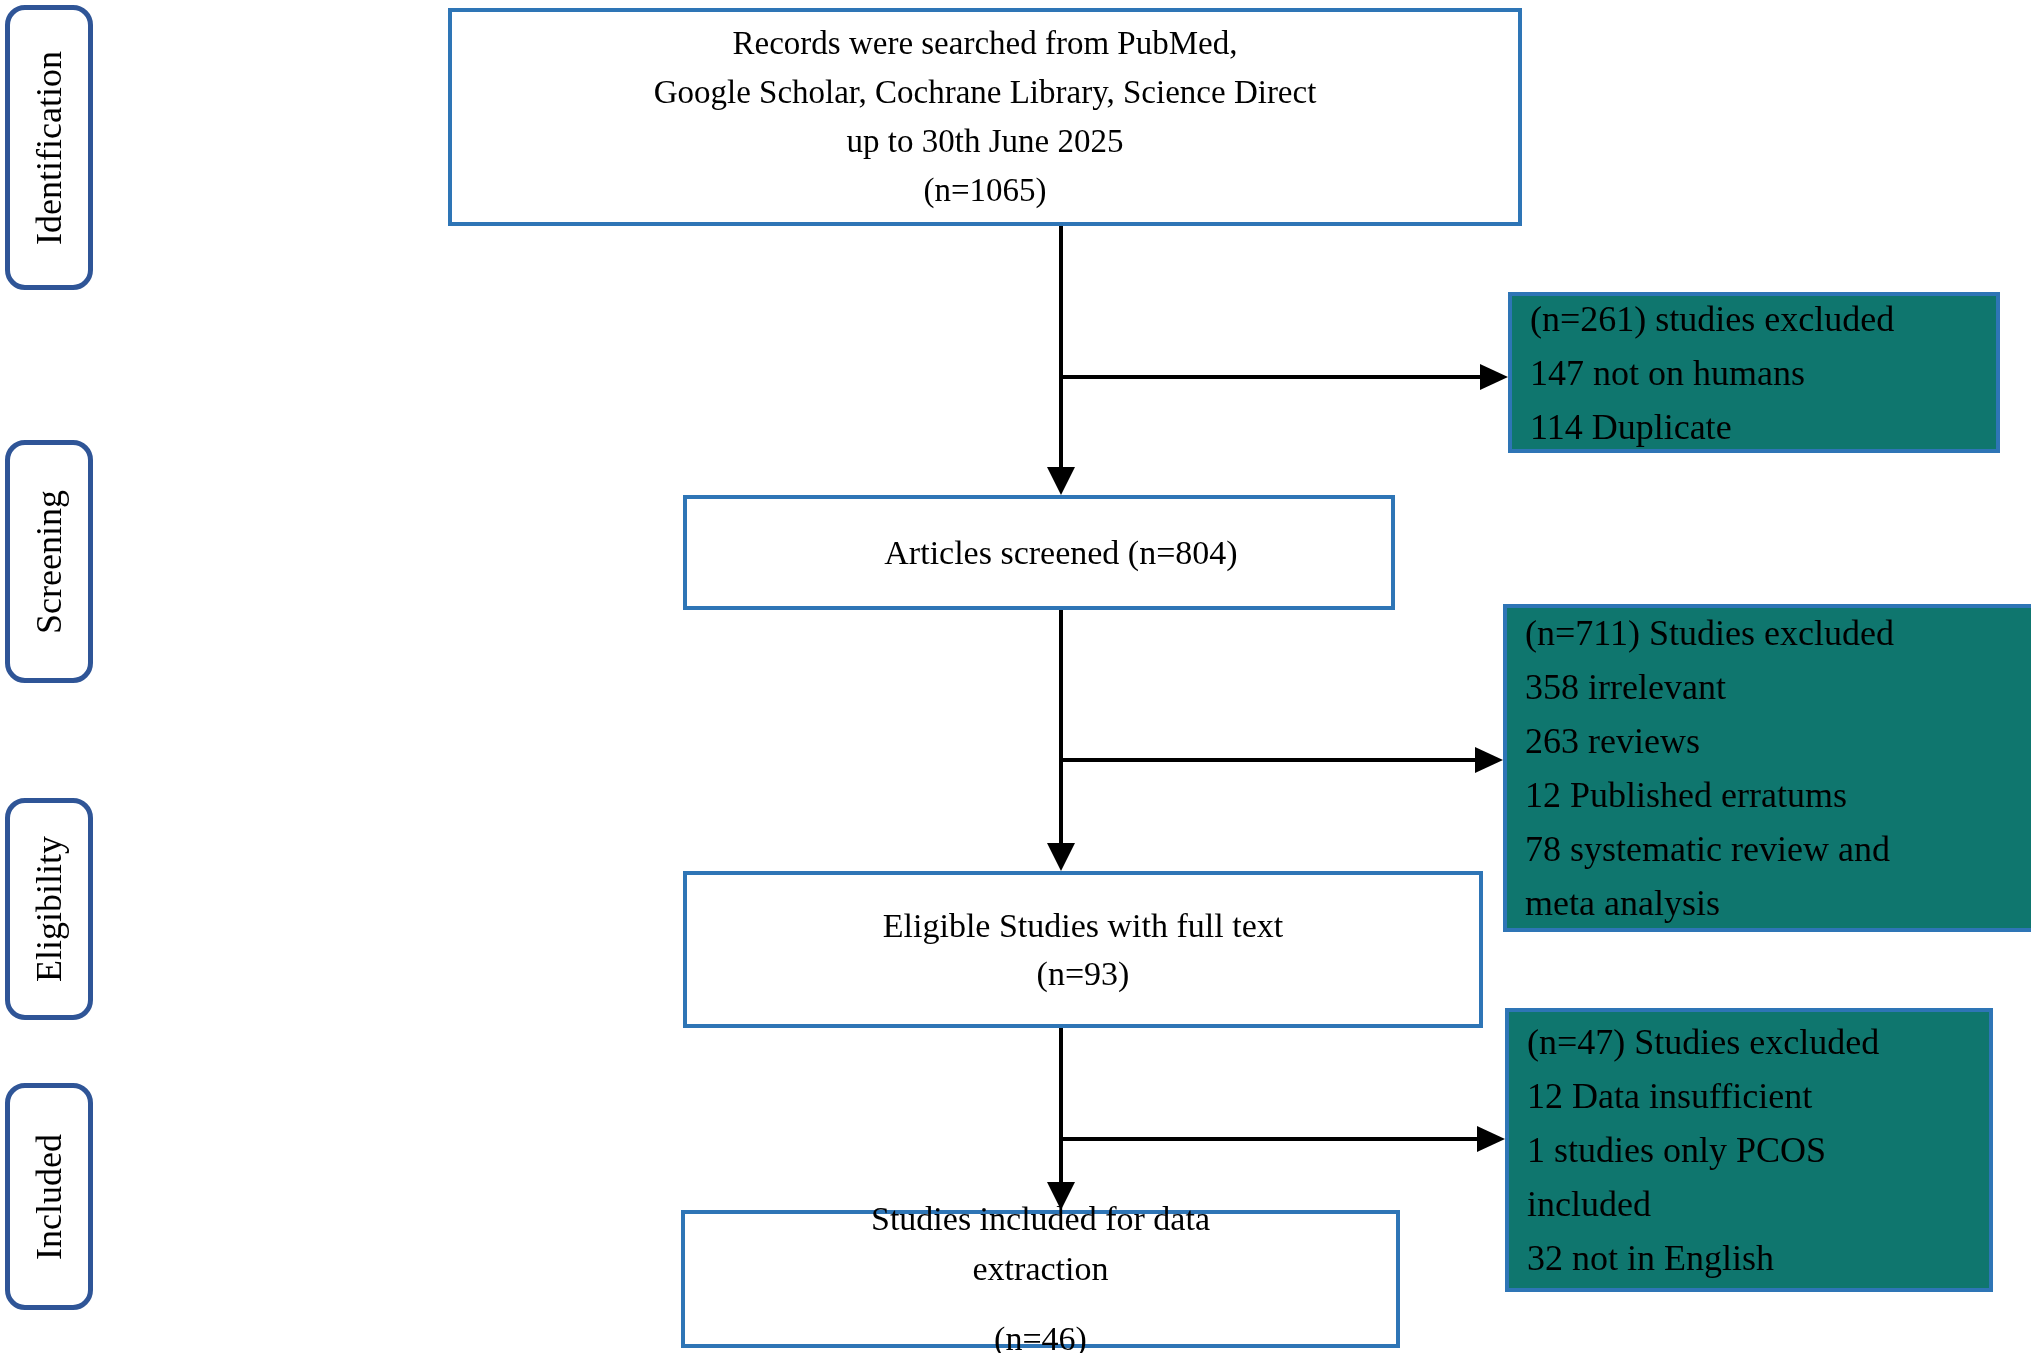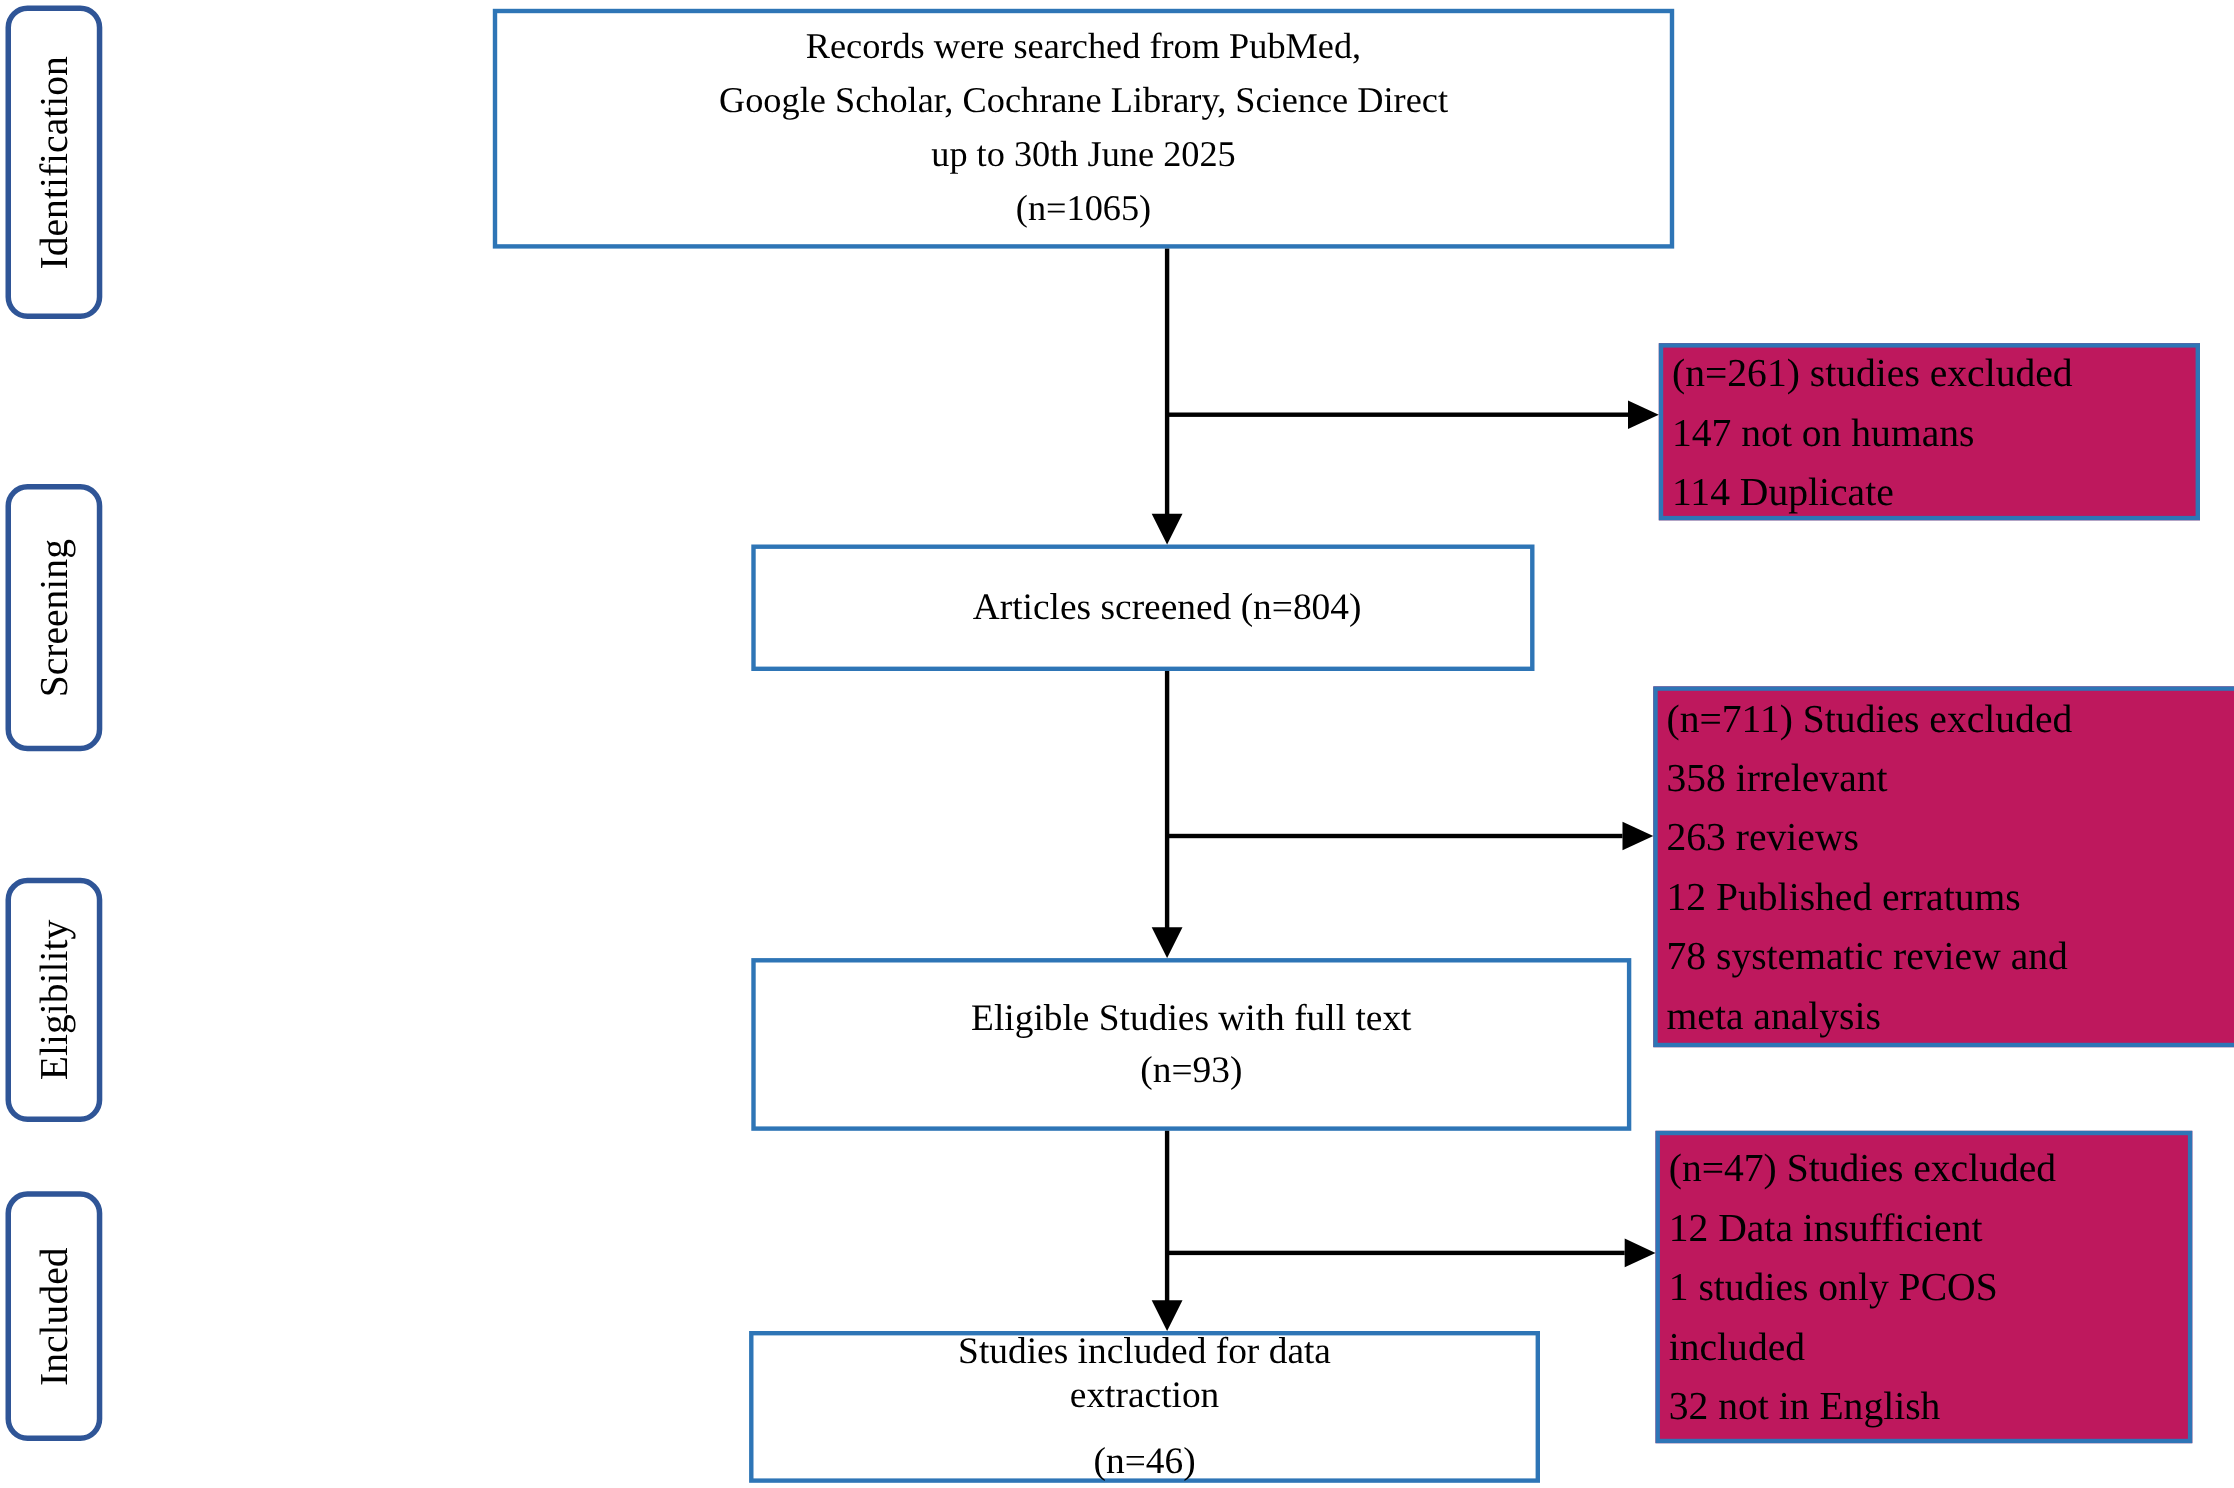--- a/index.html
+++ b/index.html
@@ -37,27 +37,26 @@
     text-align:center;
   }
   .fbox .line{font-size:34px;line-height:48px;}
   .fbox.records .line{font-size:33px;line-height:49px;}
   .fbox.included .line{line-height:40px;}
   .fbox.included .gap-top{margin-top:20px;}
   
   .ebox{
     position:absolute;
     border:4px solid var(--flow-border,#2E75B6);
-    background:#be185d;
+    background:#0f766e;
     box-sizing:border-box;
-    padding:5px 8px 5px 8px;
+    padding:5px 8px 5px 18px;
     display:flex;flex-direction:column;
     justify-content:center;
     text-align:left;
-    margin-top:20px;
   }
   .ebox .line{font-size:36px;line-height:54px;white-space:nowrap;}
   
   .stem-v{position:absolute;width:4px;background:var(--arrow,#000);}
   .stem-h{position:absolute;height:4px;background:var(--arrow,#000);}
   .head-down{
     position:absolute;width:0;height:0;
     border-left:14px solid transparent;
     border-right:14px solid transparent;
     border-top:28px solid var(--arrow,#000);
@@ -96,21 +95,21 @@
 
   <div class="fbox" style="left:683px;top:495px;width:712px;height:115px;padding-left:44px;">
     <div class="line">Articles screened (n=804)</div>
   </div>
 
   <div class="fbox" style="left:683px;top:871px;width:800px;height:157px;">
     <div class="line">Eligible Studies with full text</div>
     <div class="line">(n=93)</div>
   </div>
 
-  <div class="fbox included" style="left:681px;top:1210px;width:719px;height:138px;">
+  <div class="fbox included" style="left:681px;top:1210px;width:719px;height:138px;gap:10px;">
     <div class="line">Studies included for data</div>
     <div class="line">extraction</div>
     <div class="line gap-top">(n=46)</div>
   </div>
 
   <div class="ebox" style="left:1508px;top:292px;width:492px;height:161px;">
     <div class="line">(n=261) studies excluded</div>
     <div class="line">147 not on humans</div>
     <div class="line">114 Duplicate</div>
   </div>

